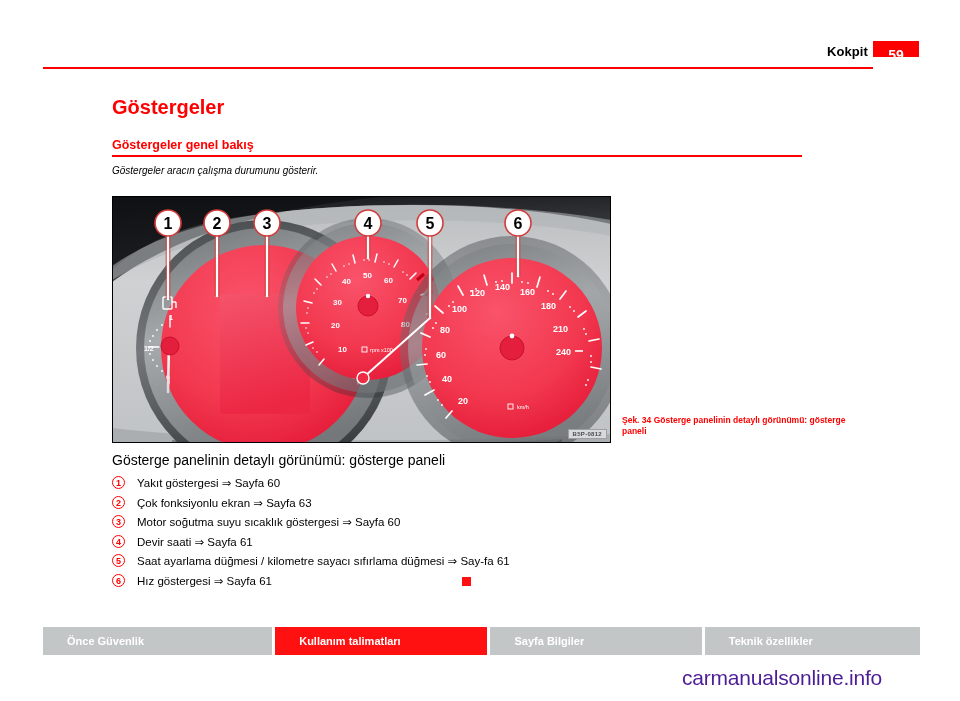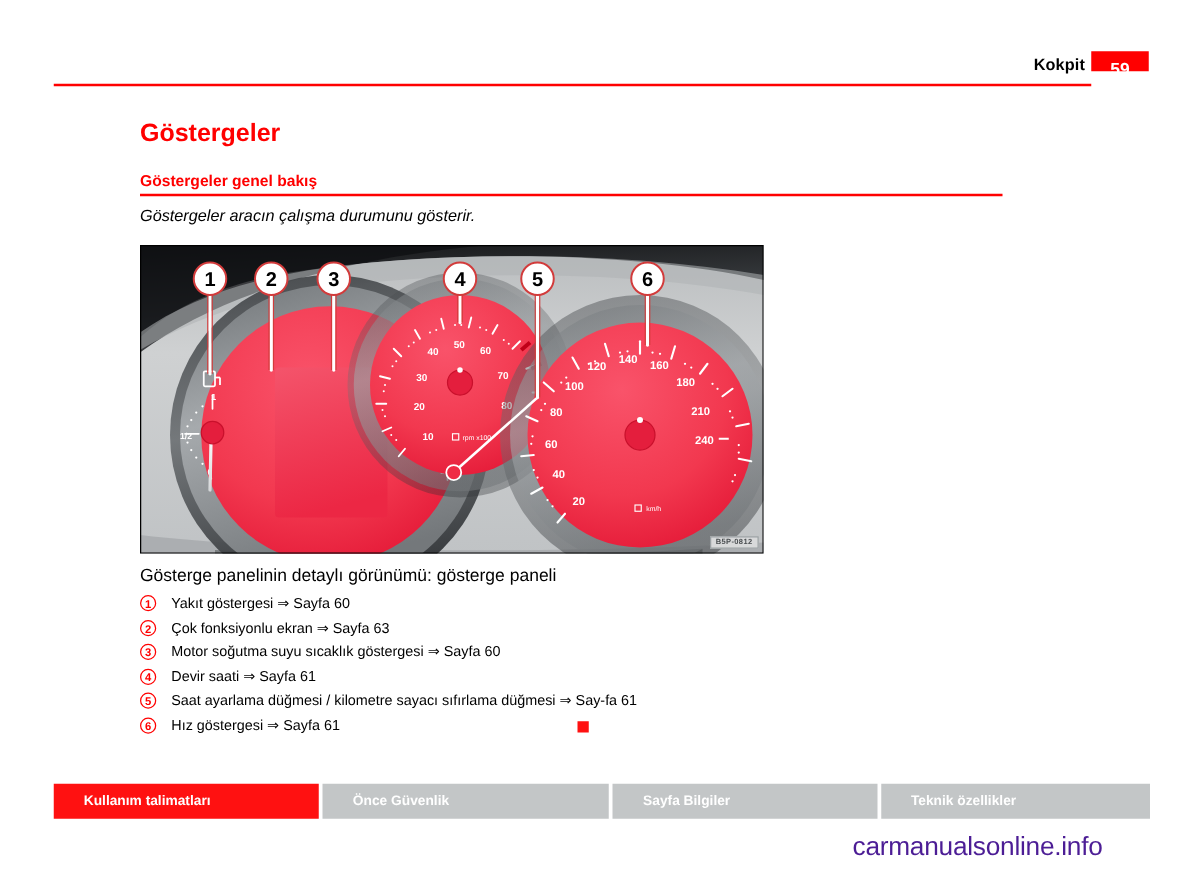--- a/index.html
+++ b/index.html
@@ -84,21 +84,21 @@
     left: 112px;
     top: 155px;
     width: 690px;
     height: 1.5px;
     background: #ff0000;
   }
   #intro-text {
     position: absolute;
     left: 112px;
     top: 165px;
-    font-size: 13px;
+    font-size: 10px;
     font-style: italic;
     color: #000000;
   }
 
   
   #figure {
     position: absolute;
     left: 112px;
     top: 196px;
     width: 499px;
@@ -575,20 +575,21 @@
         <circle cx="406" cy="27" r="13" fill="#ffffff" stroke="#d23b3b" stroke-width="1.6"></circle>
         <text x="406" y="33" text-anchor="middle" font-family="Liberation Sans, sans-serif" font-size="16" font-weight="bold" fill="#000000">6</text>
       </g>
 
       <rect x="0.5" y="0.5" width="498" height="246" fill="none" stroke="#000000" stroke-width="1"></rect>
     </svg>
 
     <div id="figure-code">B5P-0812</div>
   </div>
 
+  <div id="figure-caption">Şek. 34  Gösterge panelinin detaylı görünümü: gösterge paneli</div>
 
   <div id="list-intro">Gösterge panelinin detaylı görünümü: gösterge paneli</div>
 
   <div id="item-list">
     <div class="list-item">
       <span class="item-marker">1</span>
       <span class="item-text">Yakıt göstergesi ⇒ Sayfa 60</span>
     </div>
     <div class="list-item">
       <span class="item-marker">2</span>
@@ -609,19 +610,19 @@
     <div class="list-item">
       <span class="item-marker">6</span>
       <span class="item-text">Hız göstergesi ⇒ Sayfa 61</span>
     </div>
   </div>
 
   <div id="end-marker"></div>
 </div>
 
 <div id="footer">
+  <div class="footer-tab" id="tab-0">Önce Güvenlik</div>
   <div class="footer-tab active" id="tab-1">Kullanım talimatları</div>
-  <div class="footer-tab" id="tab-0">Önce Güvenlik</div>
   <div class="footer-tab" id="tab-2">Sayfa Bilgiler</div>
   <div class="footer-tab" id="tab-3">Teknik özellikler</div>
 </div>
 
 <div id="watermark">carmanualsonline.info</div>
 
 </body></html>

